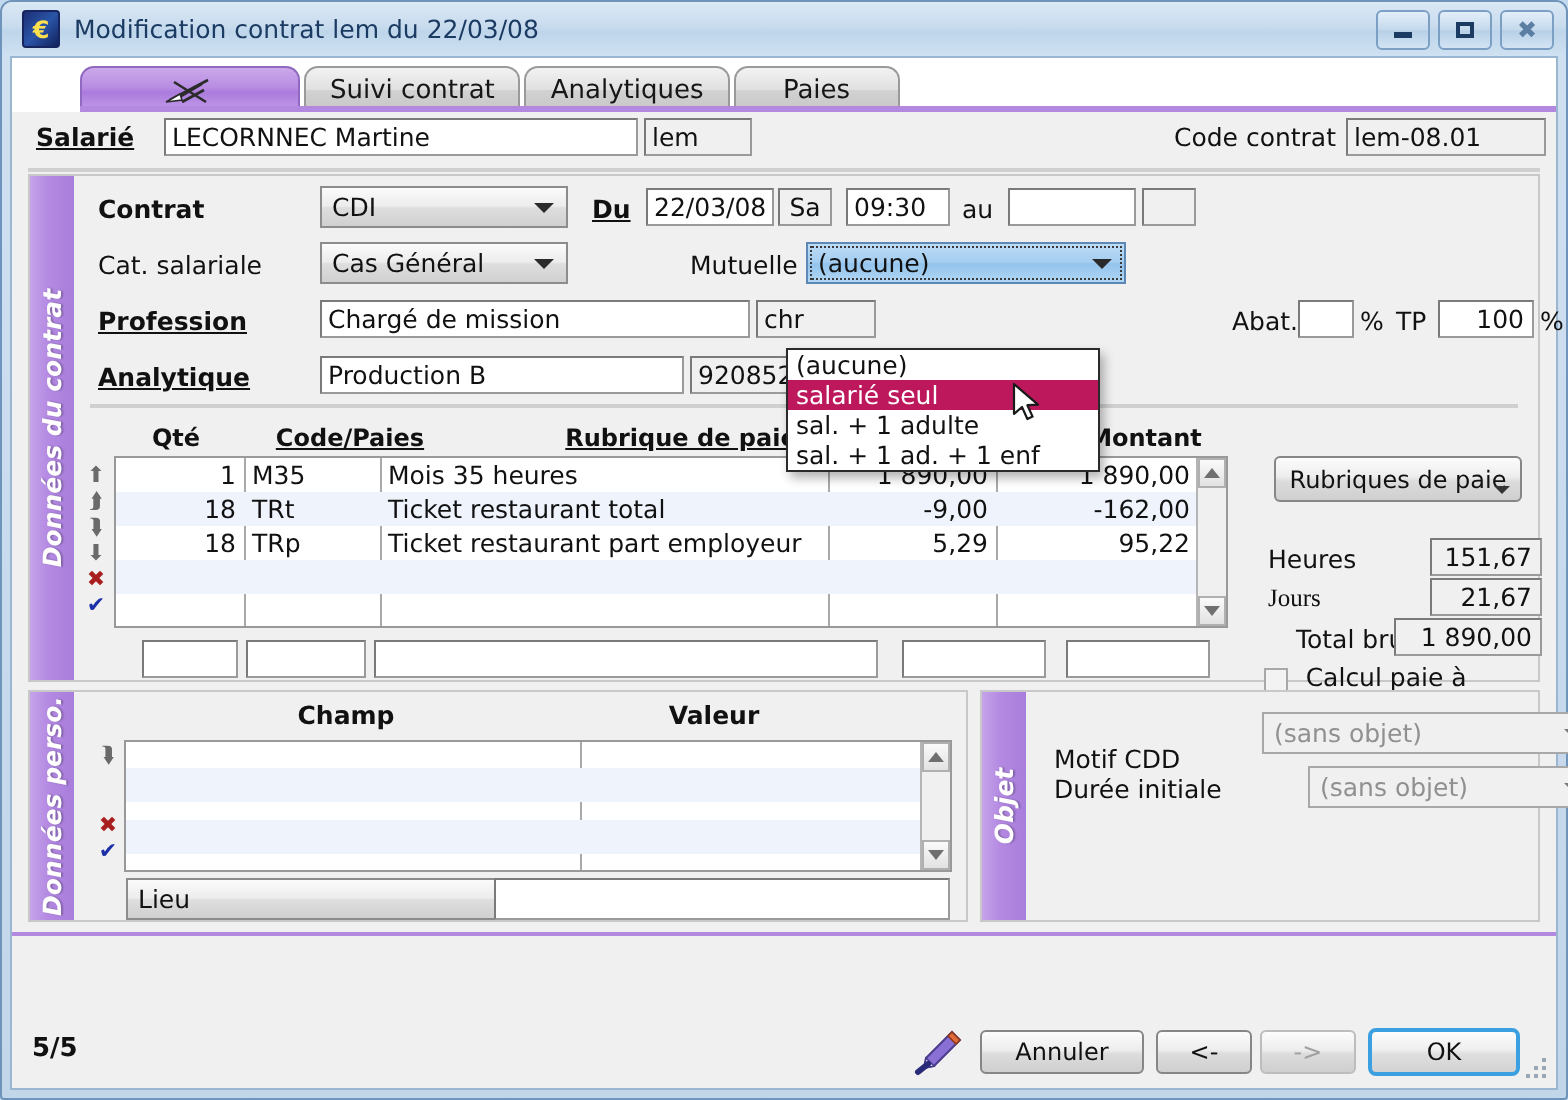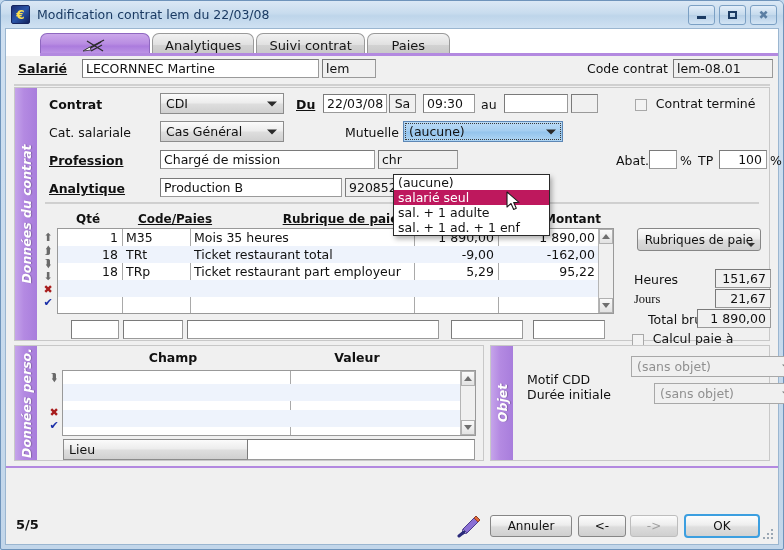--- a/index.html
+++ b/index.html
@@ -261,24 +261,24 @@
             <g stroke="#2b2b2b" stroke-width="1.3" fill="none">
               <path d="M3 12 L22 2"></path>
                 <path d="M5 3 L21 13"></path>
               <path d="M7 11 L19 4"></path>
                 <path d="M9 13 L20 7"></path>
             </g>
             <path d="M1 13 L8 9 L9 12 Z" fill="#ffffff" stroke="#2b2b2b" stroke-width="0.8"></path>
           </svg>
         </div>
         <div class="tab">
+            <span>Suivi contrat</span>
+          </div>
+        <div class="tab">
             <span>Analytiques</span>
-          </div>
-        <div class="tab">
-            <span>Suivi contrat</span>
           </div>
         <div class="tab" style="width:83px;padding:0;">
             <span>Paies</span>
           </div>
       </div>
       <div class="underline"></div>
       <div class="underline-left"></div>
     </div>
 
     <div id="salarie-row">
@@ -300,39 +300,35 @@
         <span>CDI</span>
         <i class="arrow"></i>
       </div>
       <div class="lbl lbl-u" style="position:absolute;left:281px;top:9px;">Du</div>
       <div class="sunken" style="position:absolute;left:308px;top:6px;width:64px;">22/03/08</div>
       <div class="sunken ro" style="position:absolute;left:374px;top:6px;width:27px;justify-content:center;">Sa</div>
       <div class="sunken" style="position:absolute;left:408px;top:6px;width:52px;">09:30</div>
       <div class="lbl" style="position:absolute;left:466px;top:9px;">au</div>
       <div class="sunken" style="position:absolute;left:489px;top:6px;width:64px;"></div>
       <div class="sunken ro" style="position:absolute;left:556px;top:6px;width:27px;"></div>
-      <div style="position:absolute;left:620px;top:8px;">
-        <span class="cbx"></span>
-        <span class="lbl" style="margin-left:5px;">Contrat terminé</span>
-      </div>
 
       <div class="lbl" style="position:absolute;left:34px;top:37px;">Cat. salariale</div>
       <div class="combo" style="position:absolute;left:145px;top:33px;width:124px;">
         <span>Cas Général</span>
         <i class="arrow"></i>
       </div>
       <div class="lbl" style="position:absolute;left:330px;top:37px;">Mutuelle</div>
       <div class="combo open" style="position:absolute;left:388px;top:33px;width:160px;">
         <span>(aucune)</span>
         <i class="arrow"></i>
       </div>
 
       <div class="lbl lbl-u" style="position:absolute;left:34px;top:65px;">Profession</div>
       <div class="sunken" style="position:absolute;left:145px;top:62px;width:215px;">Chargé de mission</div>
-      <div class="sunken ro" style="position:absolute;left:363px;top:62px;width:80px;">chr</div>
+      <div class="sunken ro" style="position:absolute;left:363px;top:62px;width:60px;">chr</div>
       <div class="lbl" style="position:absolute;left:601px;top:65px;">Abat.</div>
       <div class="sunken" style="position:absolute;left:634px;top:62px;width:28px;"></div>
       <div class="lbl" style="position:absolute;left:665px;top:65px;">%</div>
       <div class="lbl" style="position:absolute;left:683px;top:65px;">TP</div>
       <div class="sunken num" style="position:absolute;left:704px;top:62px;width:48px;">100</div>
       <div class="lbl" style="position:absolute;left:755px;top:65px;">%</div>
 
       <div class="lbl lbl-u" style="position:absolute;left:34px;top:93px;">Analytique</div>
       <div class="sunken" style="position:absolute;left:145px;top:90px;width:182px;">Production B</div>
       <div class="sunken ro" style="position:absolute;left:330px;top:90px;width:56px;">920852</div>

